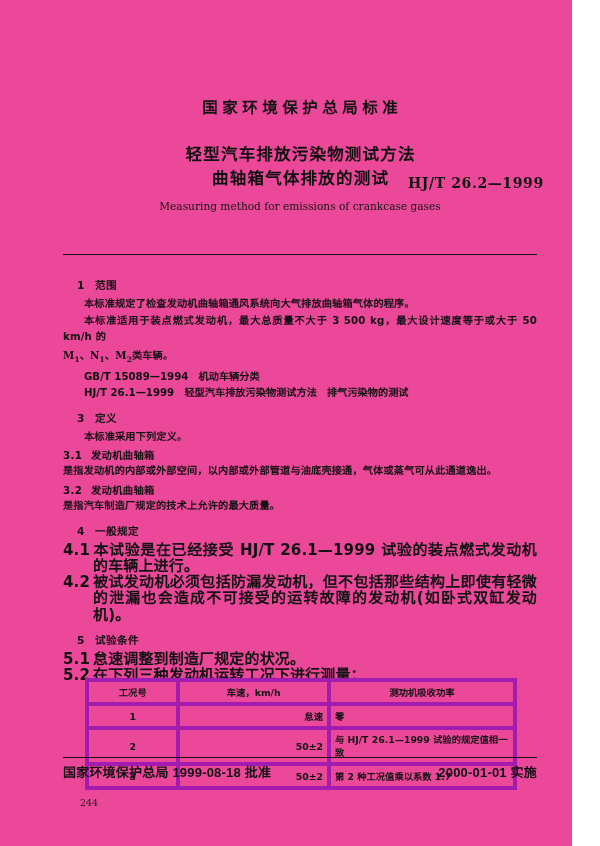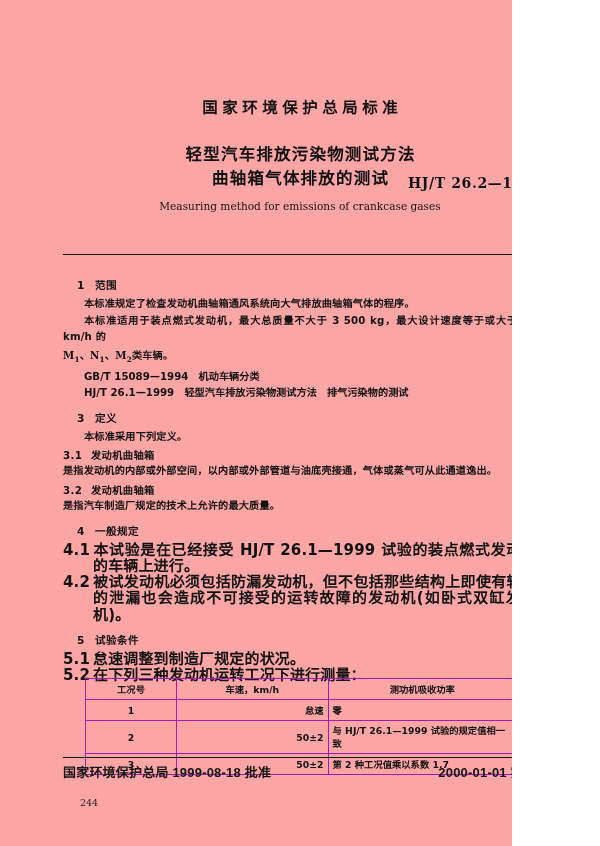--- a/index.html
+++ b/index.html
@@ -7,23 +7,23 @@
     margin: 0;
     padding: 0;
     background: #ffffff;
   }
   body {
     font-family: "DejaVu Sans", "Liberation Sans", sans-serif;
     color: #111111;
   }
   .page {
     position: relative;
-    width: 512px;
+    width: 572px;
     height: 846px;
-    background: #fca5a5;
+    background: #ec4899;
     overflow: hidden;
     box-sizing: border-box;
   }
 
   
   .masthead {
     position: absolute;
     left: 0;
     top: 95px;
     width: 600px;
@@ -166,21 +166,21 @@
     top: 678px;
     width: 432px;
     border-collapse: collapse;
     font-family: "DejaVu Sans", "Liberation Sans", sans-serif;
     font-weight: bold;
     font-size: 9.3px;
     color: #121212;
   }
   .cond-table th,
   .cond-table td {
-    border: 1px solid #a21caf;
+    border: 4px solid #a21caf;
     padding: 3px 4px;
     height: 14px;
     line-height: 13px;
   }
   .cond-table th { text-align: center; font-weight: bold; }
   .col-a { width: 88px; text-align: center; }
   .col-b { width: 152px; text-align: right; }
   .col-c { width: 192px; text-align: left; padding-left: 7px; }
 
   

